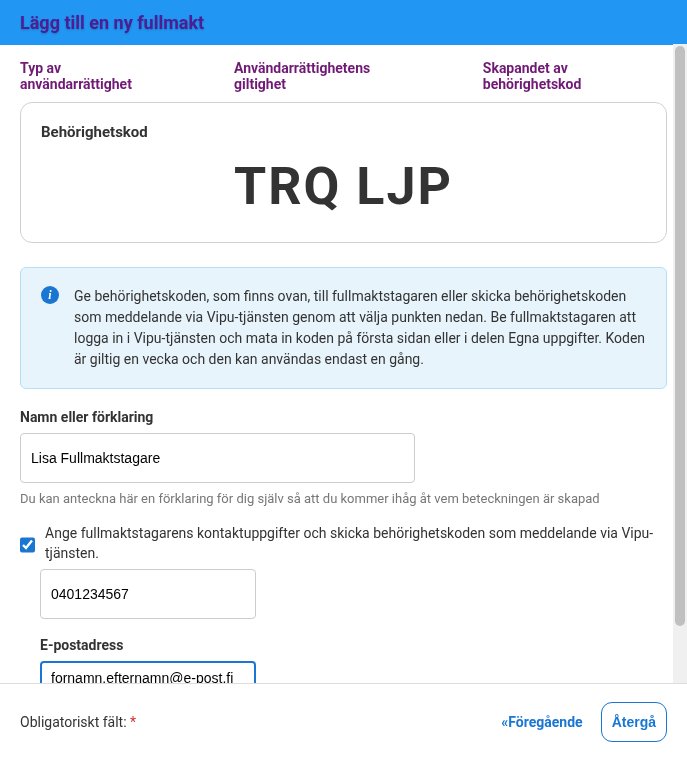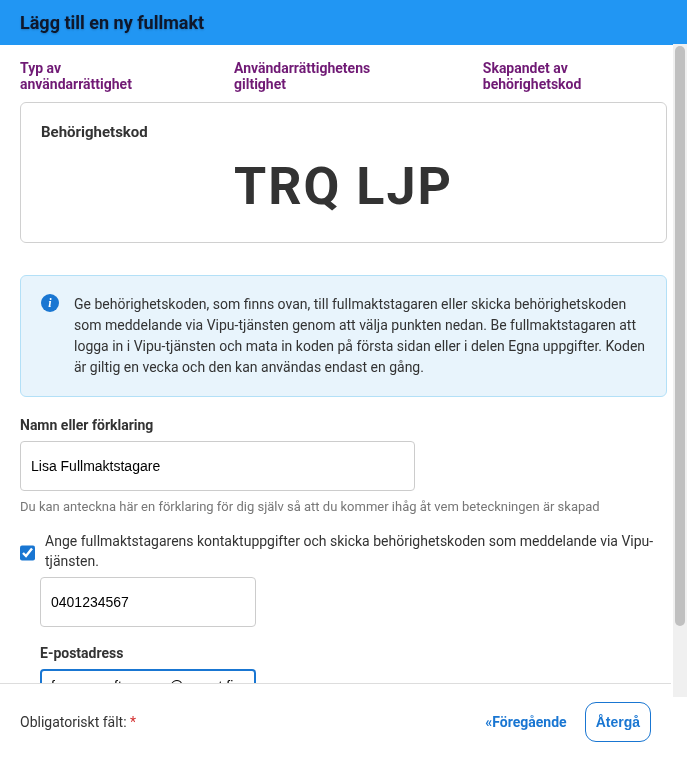--- a/index.html
+++ b/index.html
@@ -12,21 +12,21 @@
       font-size: 14px;
       color: #333;
       background: #fff;
       width: 687px;
       height: 760px;
       overflow: hidden;
       position: relative;
     }
     .dialog-header {
       background: #2196F3;
-      color: #0f172a;
+      color: #4c1d95;
       padding: 12px 20px;
       font-size: 18px;
       font-weight: bold;
       text-shadow: 0 1px 2px rgba(0,0,0,0.2);
     }
     .content-wrapper {
       height: 655px;
       overflow-y: auto;
       padding: 0;
     }
@@ -38,23 +38,23 @@
     .step {
       color: #701a75;
       font-weight: bold;
       font-size: 14px;
     }
     .main-content {
       padding: 0 20px 20px 20px;
     }
     .code-panel {
       border: 1px solid #d0d0d0;
-      border-radius: 6px;
+      border-radius: 12px;
       padding: 20px;
-      margin-bottom: 32px;
+      margin-bottom: 24px;
     }
     .code-label {
       font-weight: bold;
       font-size: 15px;
       color: #333;
       margin-bottom: 5px;
     }
     .code-value {
       font-size: 52px;
       font-weight: bold;
@@ -139,21 +139,21 @@
     .sub-field-group {
       margin-bottom: 18px;
     }
     .sub-field-group .text-input {
       width: 216px;
     }
     .footer {
       position: absolute;
       bottom: 0;
       left: 0;
-      right: 16px;
+      right: 0;
       border-top: 1px solid #ddd;
       padding: 18px 20px;
       display: flex;
       align-items: center;
       background: #fff;
     }
     .required-text {
       font-size: 14px;
       flex: 1;
     }

